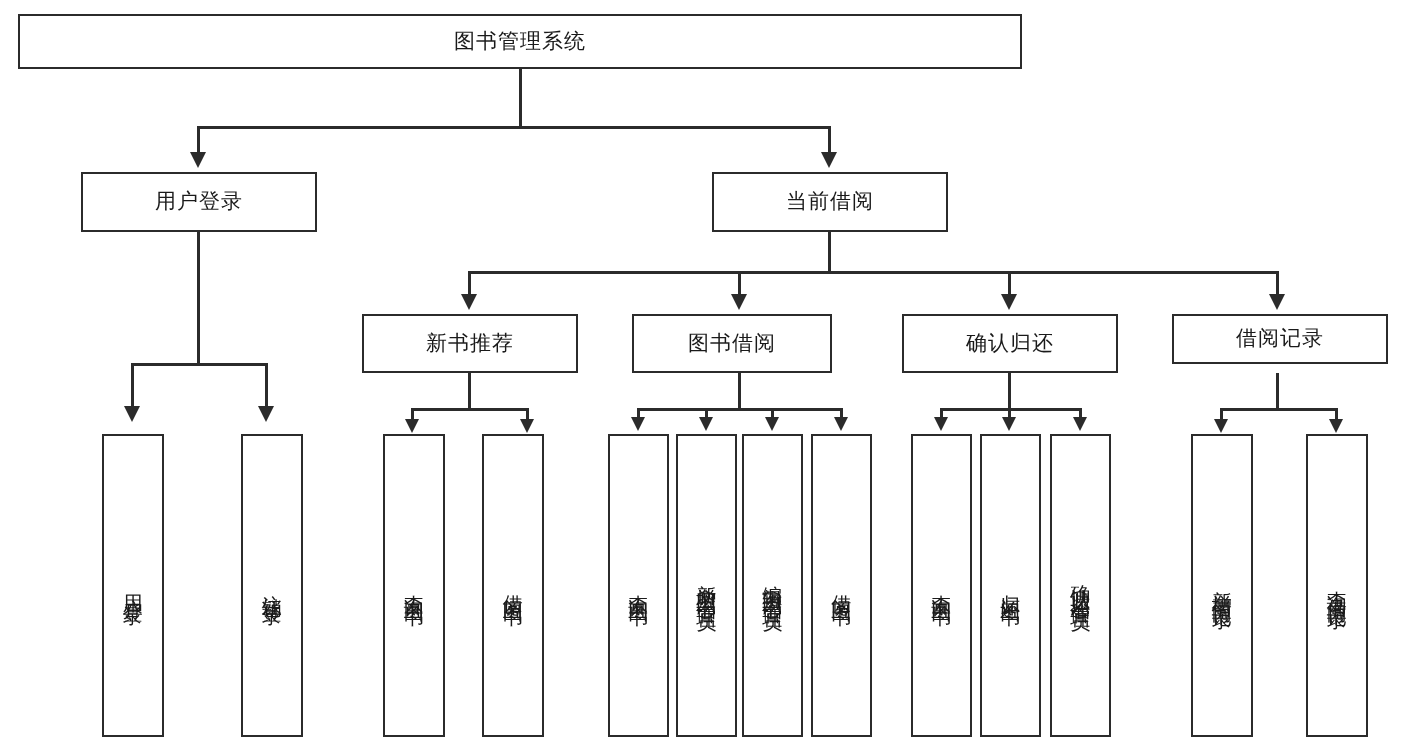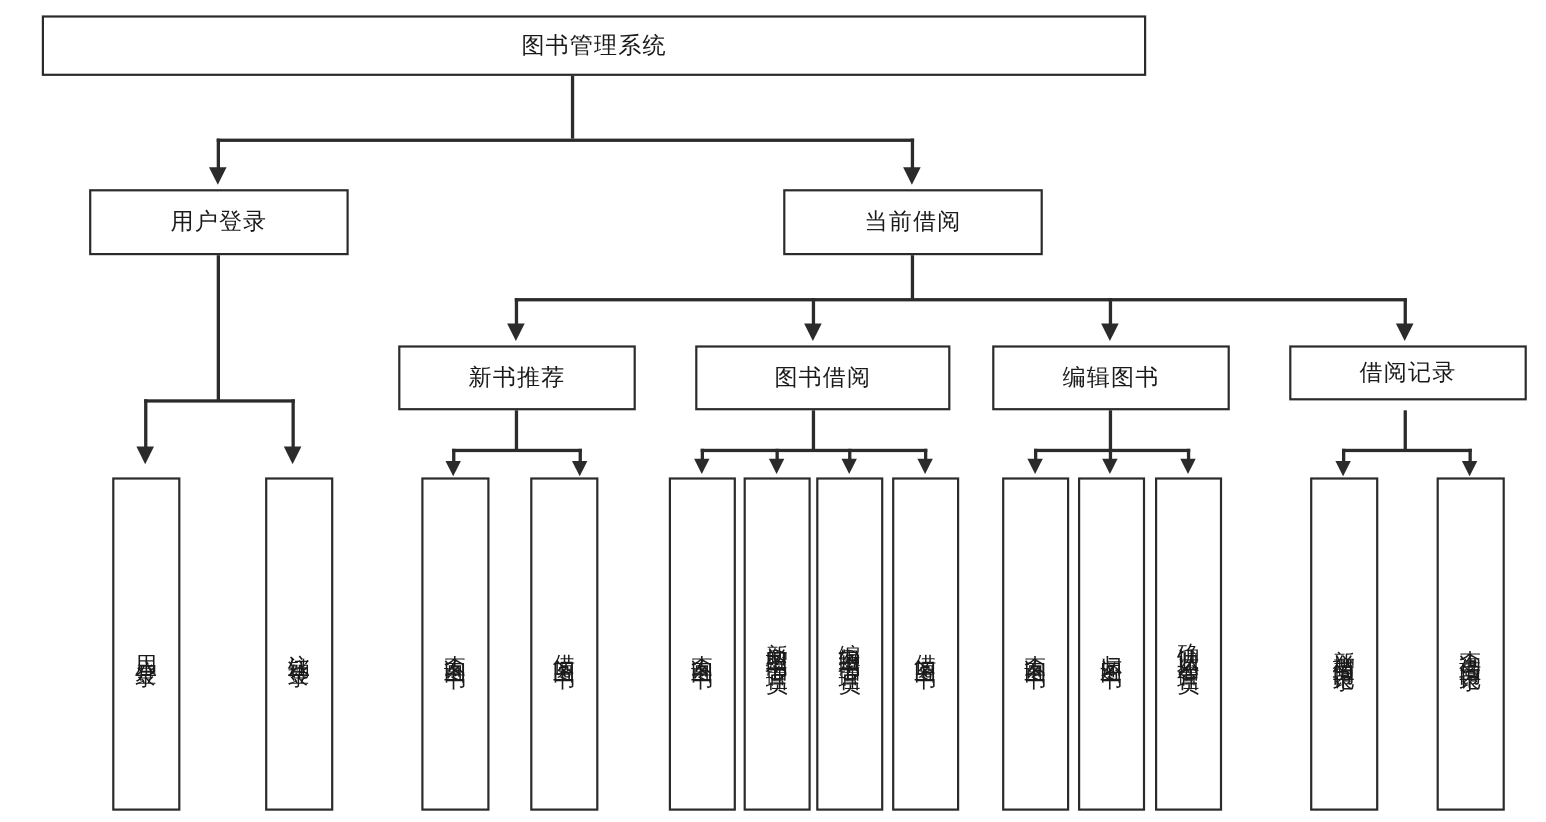--- a/index.html
+++ b/index.html
@@ -42,21 +42,20 @@
     letter-spacing: 4px;
     padding-top: 2px;
   }
   .node.v .vtext {
     display: block;
     writing-mode: vertical-rl;
     text-orientation: upright;
   }
   .node-root {
     font-size: 22px;
-    margin-left: 20px;
   }
   
   .conn {
     position: absolute;
     background: #2b2b2b;
   }
   .vline { width: 3px; }
   .hline { height: 3px; }
   .arrow {
     position: absolute;
@@ -122,25 +121,25 @@
   <div class="conn vline" style="left:738px; top:271px; width:3px; height:24px;"></div>
   <div class="arrow" style="left:731px; top:294px;"></div>
   <div class="conn vline" style="left:1008px; top:271px; width:3px; height:24px;"></div>
   <div class="arrow" style="left:1001px; top:294px;"></div>
   <div class="conn vline" style="left:1276px; top:271px; width:3px; height:24px;"></div>
   <div class="arrow" style="left:1269px; top:294px;"></div>
 
   <div class="node h" style="left:362px; top:314px; width:216px; height:59px;">
     <span>新书推荐</span>
   </div>
-  <div class="node h" style="left:632px; top:314px; width:232px; height:59px;">
+  <div class="node h" style="left:632px; top:314px; width:200px; height:59px;">
     <span>图书借阅</span>
   </div>
   <div class="node h" style="left:902px; top:314px; width:216px; height:59px;">
-    <span>编辑图书</span>
+    <span>确认归还</span>
   </div>
   <div class="node h" style="left:1172px; top:314px; width:216px; height:50px;">
     <span>借阅记录</span>
   </div>
 
   <div class="conn vline" style="left:468px; top:373px; width:3px; height:36px;"></div>
   <div class="conn hline" style="left:411px; top:408px; width:118px; height:3px;"></div>
   <div class="conn vline" style="left:411px; top:408px; width:3px; height:14px;"></div>
   <div class="arrow small" style="left:405px; top:419px;"></div>
   <div class="conn vline" style="left:526px; top:408px; width:3px; height:14px;"></div>

